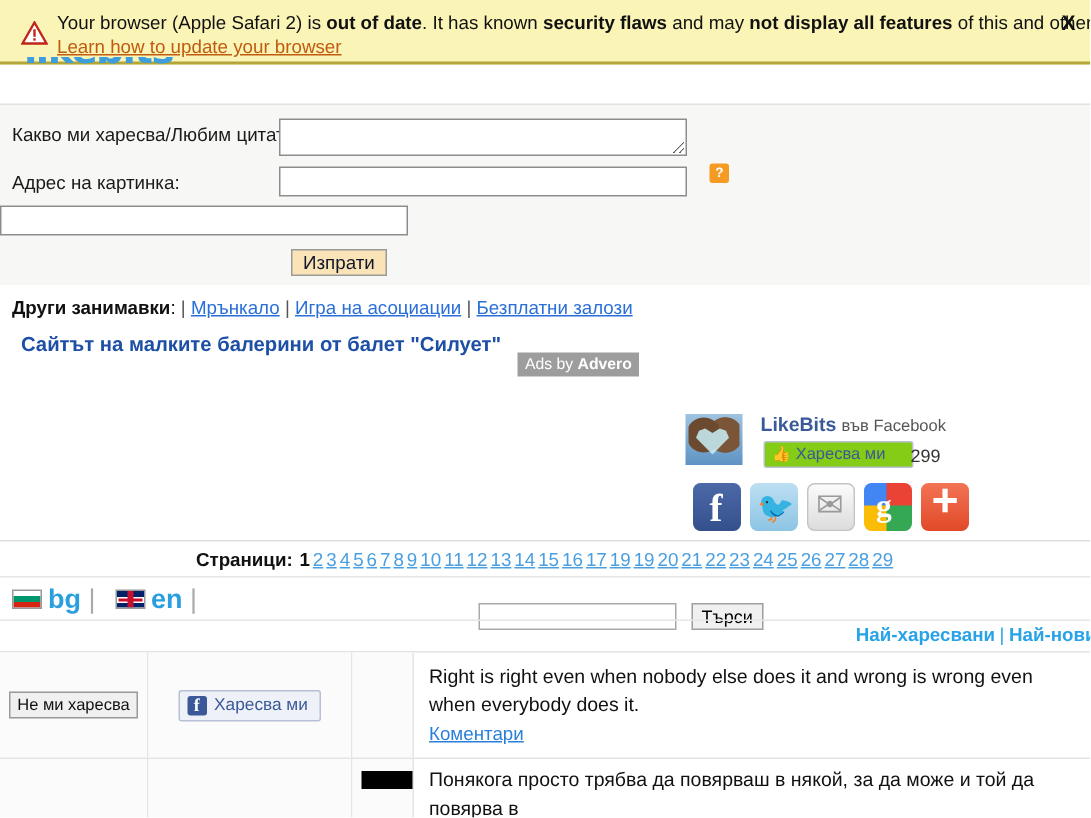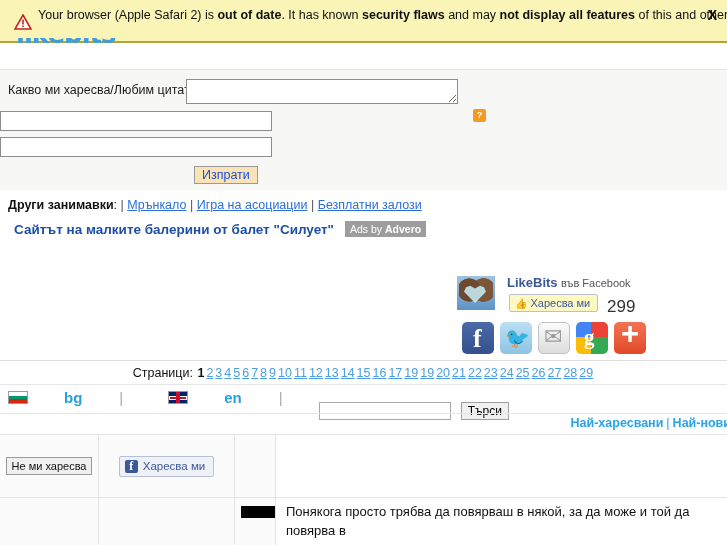--- a/index.html
+++ b/index.html
@@ -157,21 +157,21 @@
     padding-left: 194px;
     padding-top: 3px;
     padding-bottom: 6px;
   }
   .submit-btn {
     background: #fbe3b8;
     border: 1px solid #9a9a9a;
     padding: 1px 7px;
     font-size: 12.5px;
     font-family: "Liberation Sans", sans-serif;
-    color: #1d4ed8;
+    color: #0f172a;
     cursor: pointer;
   }
 
   
   .others {
     padding: 8px 12px 4px 8px;
     font-size: 12.5px;
     color: #111;
   }
   .others b { font-weight: bold; }
@@ -190,21 +190,21 @@
   }
   .ad-title {
     font-size: 13.5px;
     font-weight: bold;
     color: #1d4fa5;
     cursor: pointer;
   }
   .ad-badge {
     position: absolute;
     left: 345px;
-    top: 5px;
+    top: 19px;
     background: #9d9d9d;
     color: #fff;
     font-size: 10.5px;
     padding: 2px 5px;
     line-height: 12px;
   }
   .ad-badge b { color: #fff; font-weight: bold; }
 
   
   .grow {
@@ -277,39 +277,39 @@
     font-size: 12.5px;
     color: #3b5998;
     white-space: nowrap;
   }
   .lb-title b { font-weight: bold; font-size: 13px; }
   .lb-title span.sm { color: #555; font-size: 11px; }
   .lb-btn {
     position: absolute;
     left: 52px;
     top: 18px;
-    background: #fef9c3;
+    background: #84cc16;
     border: 1px solid #b9c0d2;
     border-radius: 2px;
     font-size: 11px;
     color: #3b5998;
-    padding: 2px 7px 2px 5px;
+    padding: 2px 18px 2px 5px;
     cursor: pointer;
     white-space: nowrap;
   }
   .lb-btn .thumbicon {
     display: inline-block;
     font-size: 10px;
     margin-right: 3px;
   }
   .lb-count {
     position: absolute;
     left: 150px;
     top: 21px;
-    font-size: 17px;
+    font-size: 12px;
     color: #333;
   }
 
   
   .share-row {
     position: absolute;
     left: 462px;
     top: 74px;
     display: flex;
     gap: 6px;
@@ -372,43 +372,42 @@
     font-weight: bold;
   }
 
   
   .pager-wrap {
     border-top: 1px solid #dedede;
     text-align: center;
     padding: 5px 0 4px 0;
     font-size: 12.5px;
   }
-  .pager-label { font-weight: normal; color: #111; }
+  .pager-label { font-weight: bold; color: #111; }
   .pager-cur { color: #111; font-weight: bold; padding: 0 1px; }
   .pager-wrap a {
     color: #4a9fe0;
     text-decoration: underline;
     padding: 0 1px;
     cursor: pointer;
   }
 
   
   .bar2 {
     position: relative;
     height: 28px;
     border-top: 1px solid #e6e6e6;
   }
   .flags {
     position: absolute;
     left: 8px;
     top: 4px;
     display: flex;
     align-items: center;
-    font-size: 15px;
-    gap: 32px;
+    font-size: 18px;
   }
   .flag-bg {
     width: 20px;
     height: 13px;
     border: 1px solid #999;
     box-sizing: border-box;
     background: linear-gradient(#fff 0 33.3%, #00966e 33.3% 66.6%, #d62612 66.6% 100%);
     margin-right: 4px;
   }
   .flag-en {
@@ -587,37 +586,39 @@
 
   <div class="warnbar">
     <svg class="warn-icon" viewBox="0 0 18 16">
       <polygon points="9,1 17,15 1,15" fill="#fff" stroke="#c0261b" stroke-width="1.6"></polygon>
       <rect x="8.2" y="5.5" width="1.6" height="5" fill="#c0261b"></rect>
       <rect x="8.2" y="11.5" width="1.6" height="1.6" fill="#c0261b"></rect>
     </svg>
     <div class="warn-text">
       <span>Your browser (Apple Safari 2) is </span><b>out of date</b><span>. It has known </span><b>security flaws</b><span> and may </span><b>not display all features</b><span> of this and other websites.</span>
     </div>
+    <a class="warn-link">Learn how to update your browser</a>
     <div class="warn-close">X</div>
   </div>
 
   <div class="logo-clip">
     <span>likebits</span>
   </div>
 
   <div class="panel">
 
     <div class="form-area">
 
       <div class="frow r1">
         <div class="flabel">Какво ми харесва/Любим цитат:</div>
         <textarea class="ftextarea" placeholder="" style=""></textarea>
       </div>
 
       <div class="frow">
+        <div class="flabel">Адрес на картинка:</div>
         <input class="finput" type="text" placeholder="" style="">
         <div class="help-icon">?</div>
       </div>
 
       <div class="frow">
         <input class="finput" type="text" placeholder="" style="">
       </div>
 
       <div class="submit-row">
         <button class="submit-btn">Изпрати</button>
@@ -696,20 +697,24 @@
       <div class="qcell-dislike">
         <button class="dislike-btn">Не ми харесва</button>
       </div>
       <div class="qcell-like">
         <div class="fb-like-btn">
           <span class="fbsq">f</span>
           <span>Харесва ми</span>
         </div>
       </div>
       <div class="qcell-img"></div>
+      <div class="qcell-text">
+        <div>Right is right even when nobody else does it and wrong is wrong even when everybody does it.</div>
+        <a class="qlink">Коментари</a>
+      </div>
     </div>
 
     <div class="qrow row2">
       <div class="qcell-dislike"></div>
       <div class="qcell-like"></div>
       <div class="qcell-img">
         <div class="blackbar"></div>
       </div>
       <div class="qcell-text">
         <div>Понякога просто трябва да повярваш в някой, за да може и той да повярва в</div>

